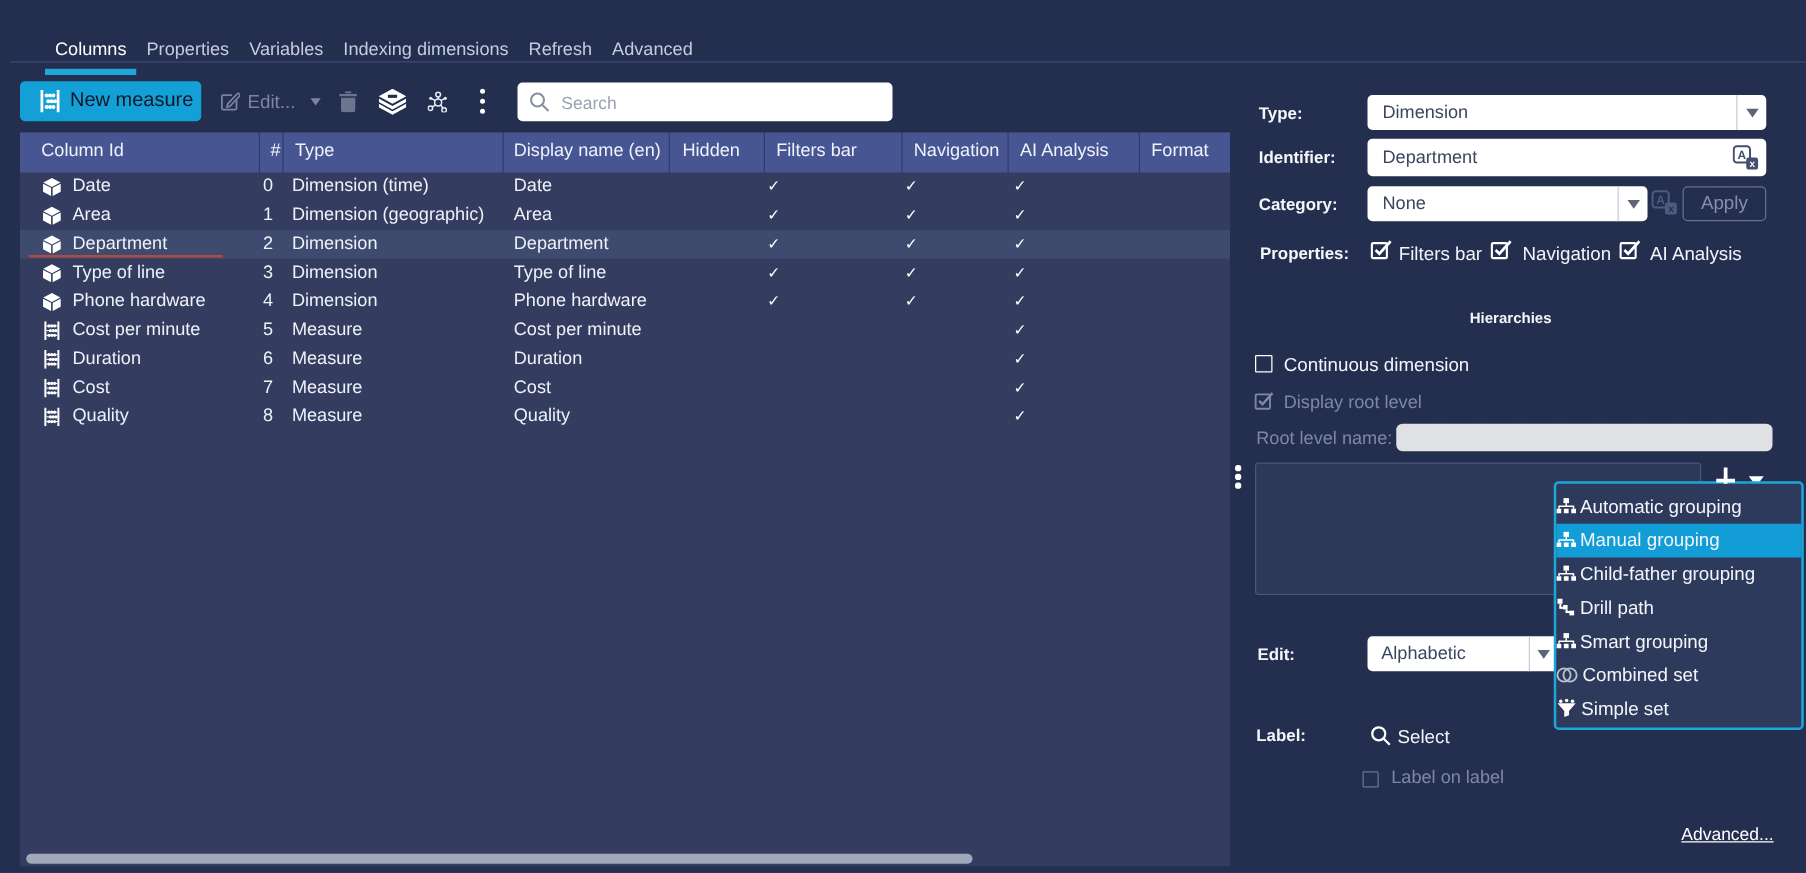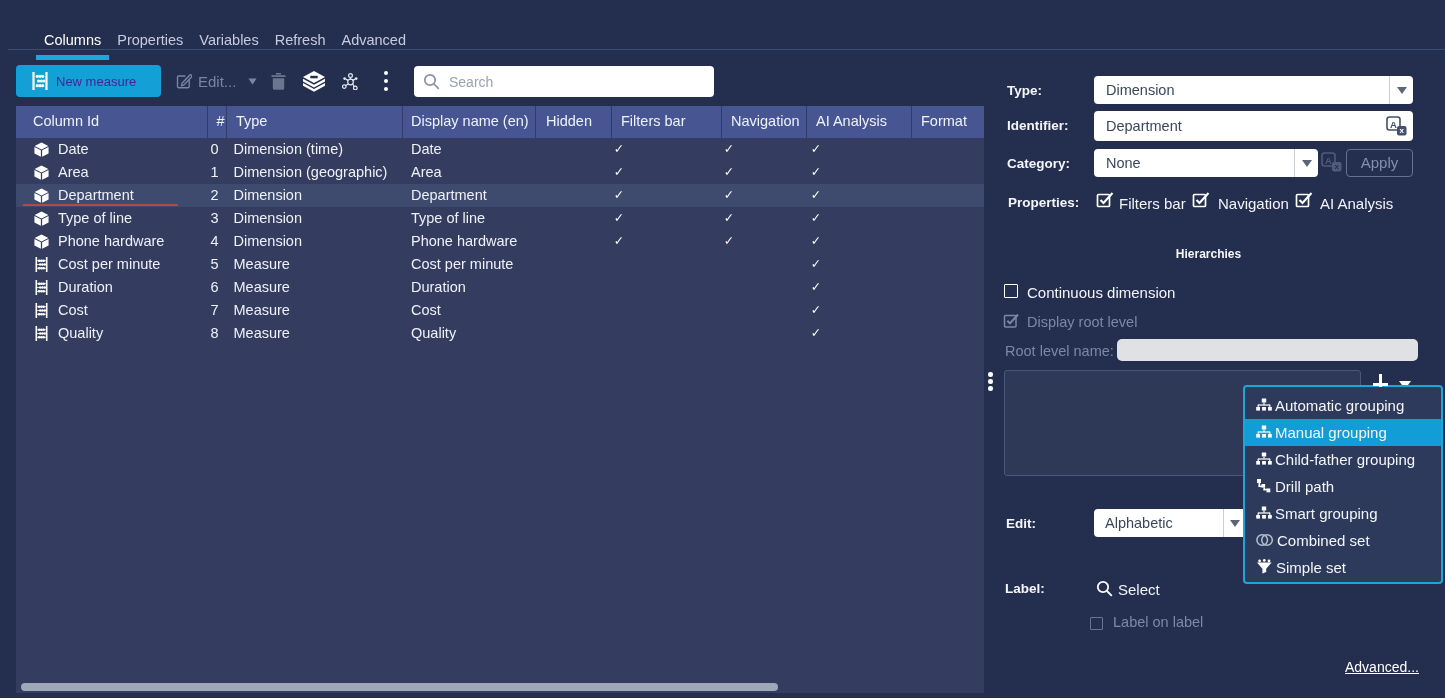--- a/index.html
+++ b/index.html
@@ -18,21 +18,21 @@
   .abs { position:absolute; }
 
   
   #tabs { position:absolute; left:11px; top:22px; height:38px; display:flex; align-items:center;margin-left:25px; }
   #tabs .tab { padding:0 8px; height:38px; line-height:36px; font-size:14.5px; color:#c5cce0; }
   #tabs .tab.active { color:#ffffff; border-bottom:5px solid #1ea7dd; }
   #tabsep { position:absolute; left:8px; right:0; top:49px; height:1px; background:#3b4a79; }
 
   
   #btn-new { position:absolute; left:16px; top:65px; width:145px; height:32px; background:#13a0d6; border-radius:4px; display:flex; align-items:center; }
-  #btn-new span { font-size:13px; color:#4c1d95; margin-left:7px; }
+  #btn-new span { font-size:16px; color:#0f172a; margin-left:7px; }
   #grp-edit { position:absolute; left:176px; top:65px; height:32px; display:flex; align-items:center; color:#7b84a0; }
   #grp-edit .txt { font-size:15px; margin-left:6px; }
   #search { position:absolute; left:414px; top:66px; width:300px; height:31px; background:#fff; border-radius:4px; display:flex; align-items:center; }
   #search .ph { color:#9aa1b2; font-size:14px; margin-left:9px; }
 
   .kebab i { display:block; width:4px; height:4px; border-radius:50%; background:#fff; margin-bottom:4px; }
 
   
   #table { position:absolute; left:16px; top:106px; width:968px; height:587px; background:#343d60; }
   #thead { position:absolute; left:0; top:0; width:968px; height:32px; background:#475693; font-size:14.5px; color:#eef2fa; }
@@ -55,31 +55,32 @@
   .lbl { position:absolute; font-size:13.5px; font-weight:bold; color:#f4f6fb; }
   .dimlbl { position:absolute; font-size:14.5px; color:#7e88a6; }
   .wsel { position:absolute; background:#fff; border-radius:4px; }
   .wsel .tx { position:absolute; left:12px; top:0; font-size:14.5px; color:#3a4660; }
   .wsel .ar { position:absolute; right:0; top:0; bottom:0; width:24px; border-left:1px solid #c9cdd8; }
   .wsel .ar:after { content:""; position:absolute; left:7px; top:50%; margin-top:-3px; border-left:5px solid transparent; border-right:5px solid transparent; border-top:7px solid #5d6678; }
   .cklabel { position:absolute; font-size:15px; color:#f2f4fa; }
 
   
   #menu { position:absolute; left:1243px; top:385px; width:200px; height:199px; background:#2e3a5c; border:2px solid #1ca6da; border-radius:4px; padding-top:4.5px; }
-  #menu .mi { height:27px; display:flex; align-items:center; font-size:15px; color:#f2f5fa; padding-left:11px; }
+  #menu .mi { height:27px; display:flex; align-items:center; font-size:15px; color:#f2f5fa; }
   #menu .mi.hl { background:#129dd6; }
   #menu .mi svg { margin-right:3px; }
 </style>
 </head>
 <body class="dots">
 
 <div id="tabs">
   <div class="tab active">Columns</div>
   <div class="tab">Properties</div>
   <div class="tab">Variables</div>
+  <div class="tab">Indexing dimensions</div>
   <div class="tab">Refresh</div>
   <div class="tab">Advanced</div>
 </div>
 <div id="tabsep"></div>
 
 <div id="btn-new">
   <svg style="margin-left:15px" width="18" height="18" viewBox="0 0 14 14">
     <g fill="#fff">
       <rect x="1.1" y="0" width="1.7" height="14"></rect>
       <rect x="11.2" y="0" width="1.7" height="14"></rect>

